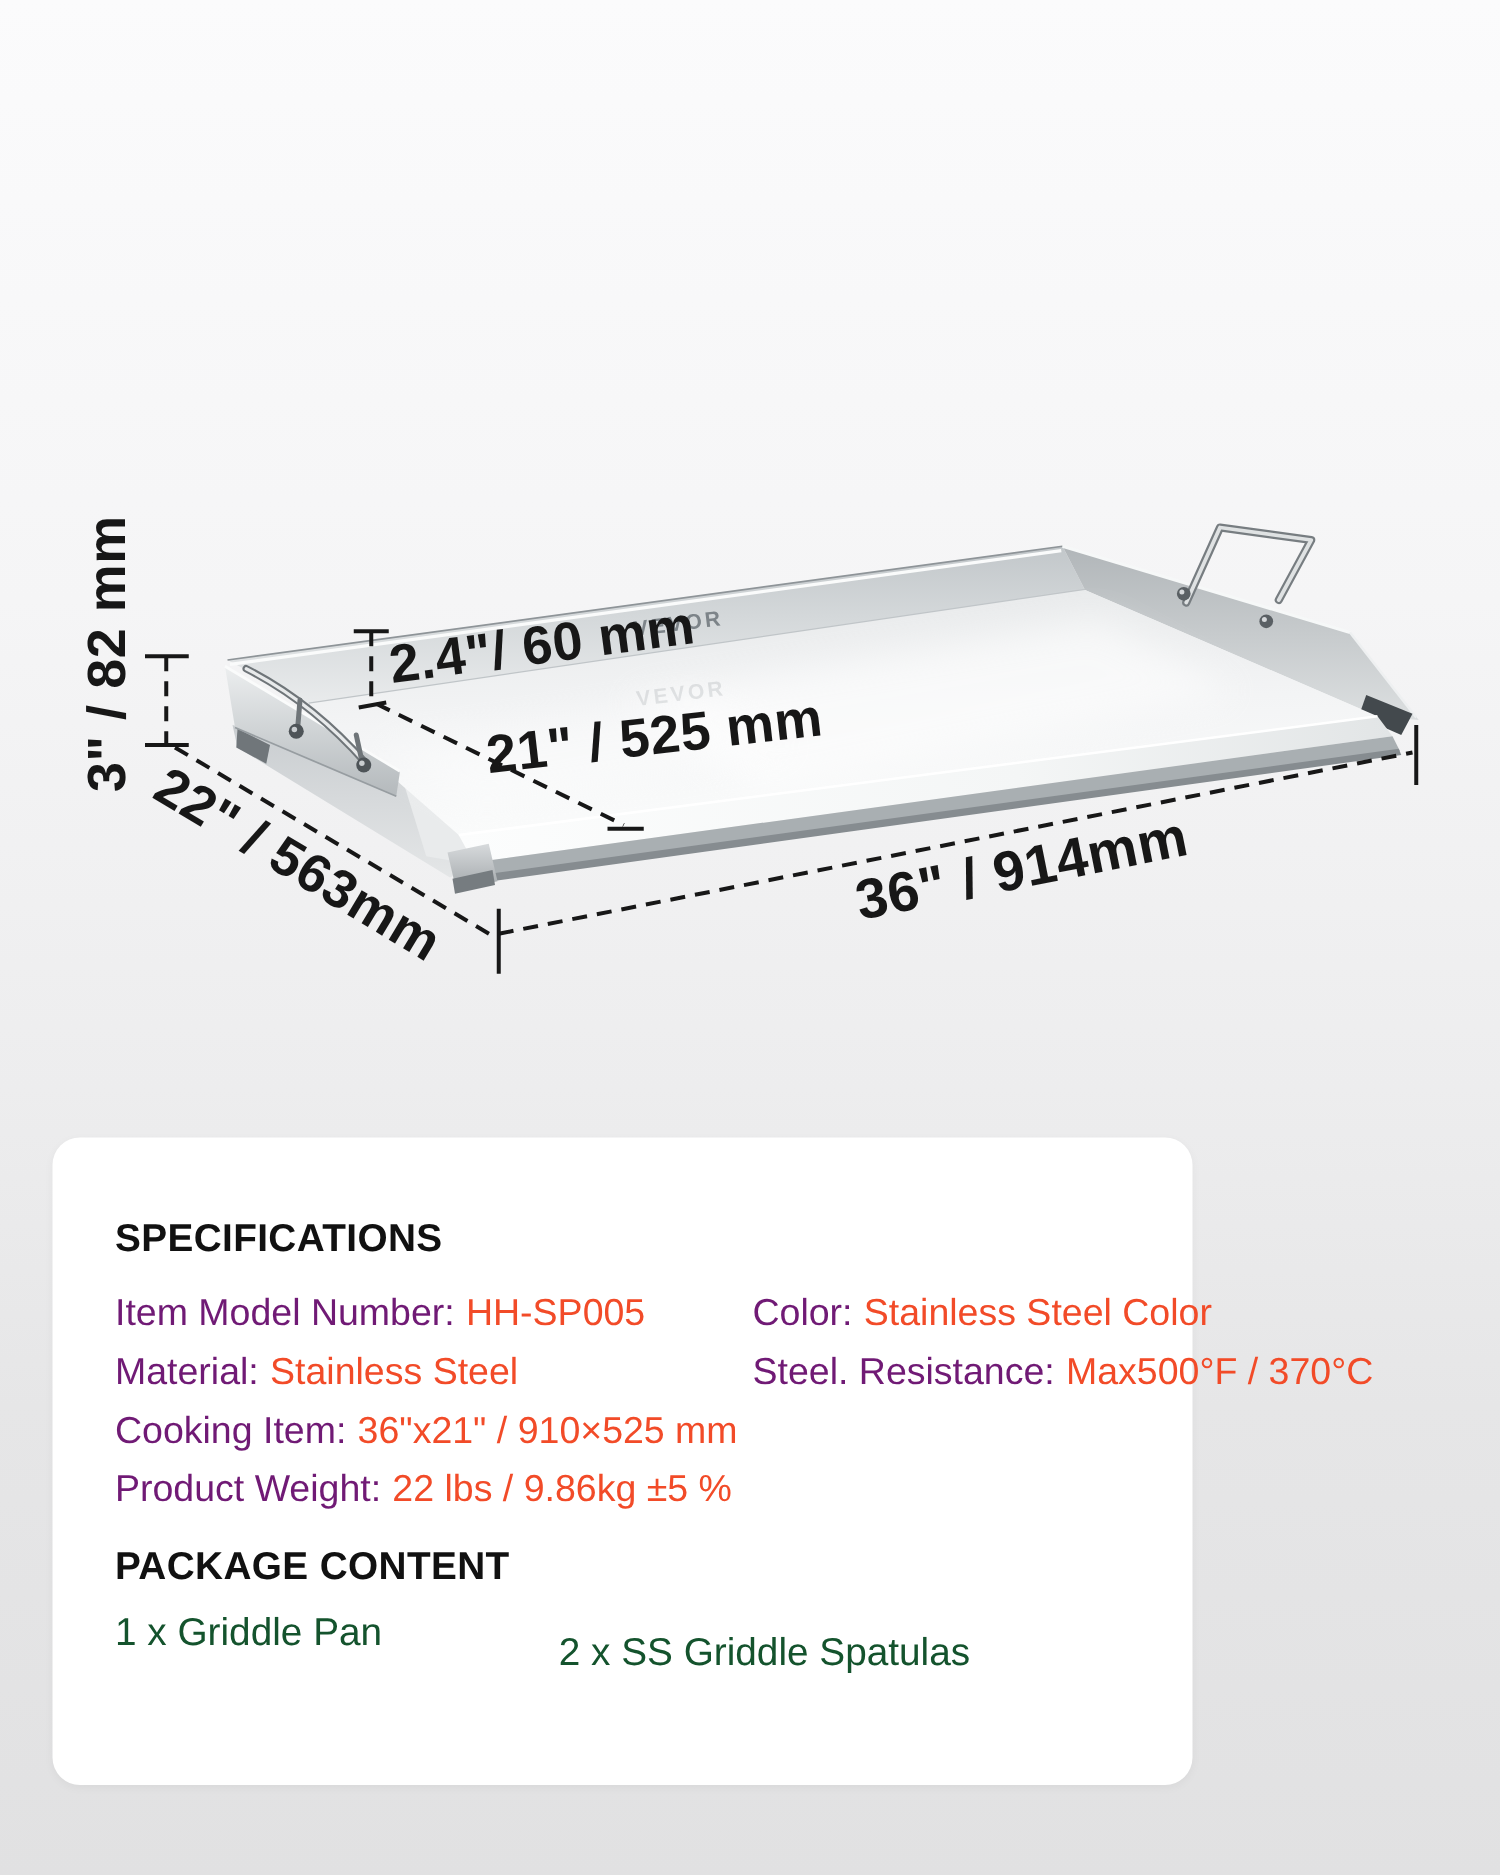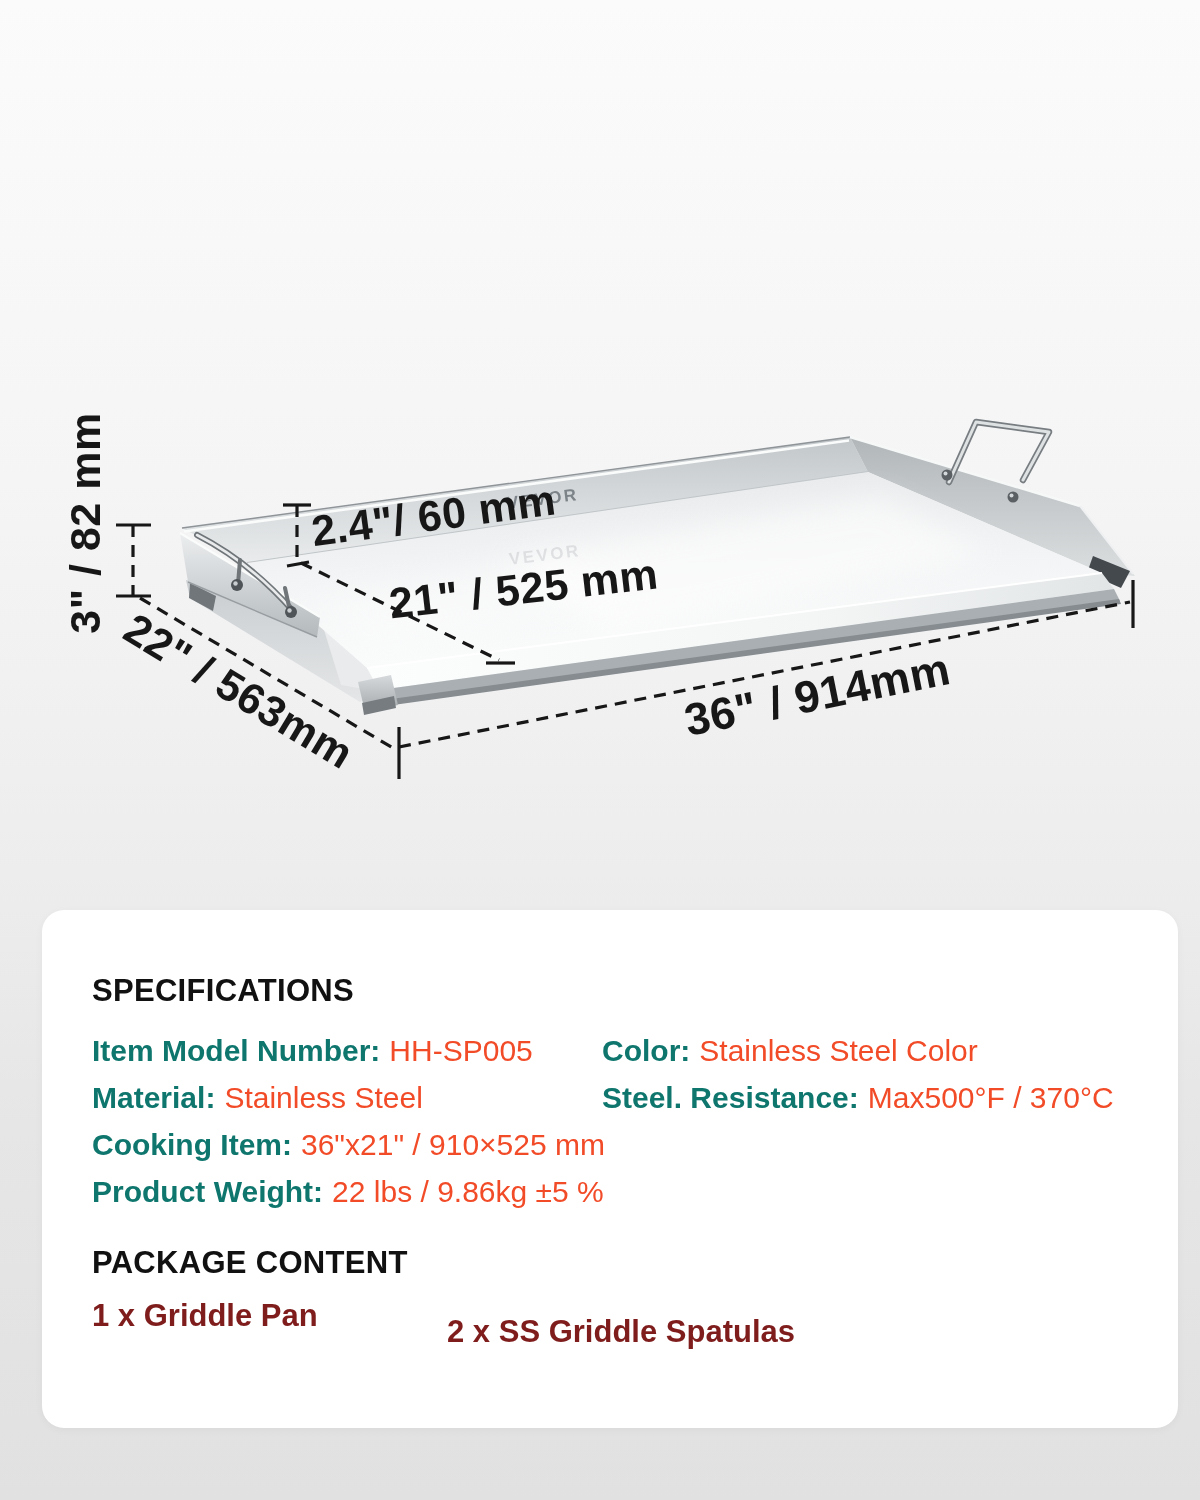--- a/index.html
+++ b/index.html
@@ -5,33 +5,33 @@
   html,body{margin:0;padding:0;}
   .stage{
     position:relative;width:1200px;height:1500px;overflow:hidden;
     background:linear-gradient(180deg,#fbfbfc 0%,#f5f5f6 32%,#ededee 58%,#e6e6e7 75%,#e1e1e2 100%);
     font-family:"Liberation Sans",sans-serif;
   }
   .diagram{position:absolute;left:0;top:0;}
   .dim-label{font-weight:600;fill:#171717;letter-spacing:0.5px;}
   .brand{font-weight:800;letter-spacing:2.5px;}
   .spec-card{
-    position:absolute;left:42px;top:910px;width:1136px;height:518px;
+    position:absolute;left:42px;top:910px;width:912px;height:518px;
     background:#ffffff;border-radius:22px;box-sizing:border-box;
     padding:63px 48px 0 50px;box-shadow:0 2px 8px rgba(0,0,0,0.04);
   }
   .sec-title{font-size:31px;font-weight:700;color:#111111;letter-spacing:0.3px;line-height:36px;margin:0 0 18px 0;}
-  .sec-title.pkg{margin-top:30px;margin-bottom:11px;}
+  .sec-title.pkg{margin-top:20px;margin-bottom:11px;}
   .spec-row{display:flex;font-size:30px;line-height:47px;color:#222222;white-space:nowrap;}
   .cell{width:510px;flex:0 0 auto;}
   .cell.auto{width:auto;}
-  .lbl{font-weight:700;color:#0f766e;}
+  .lbl{font-weight:400;color:#701a75;}
   .val{font-weight:400;color:#F24B28;margin-left:9px;}
   .pkg-row{display:flex;font-size:31px;line-height:47px;white-space:nowrap;}
-  .pkg-cell{width:355px;flex:0 0 auto;font-weight:700;color:#7f1d1d;}
+  .pkg-cell{width:355px;flex:0 0 auto;font-weight:400;color:#14532d;}
   .pkg-cell.auto{width:auto;margin-top:16px;}
 </style>
 </head>
 <body>
 
 <div class="stage">
 
   <svg class="diagram" width="1200" height="880" viewBox="0 0 1200 880">
     <defs>
       <linearGradient id="rimG" x1="0" y1="0" x2="0" y2="1">

